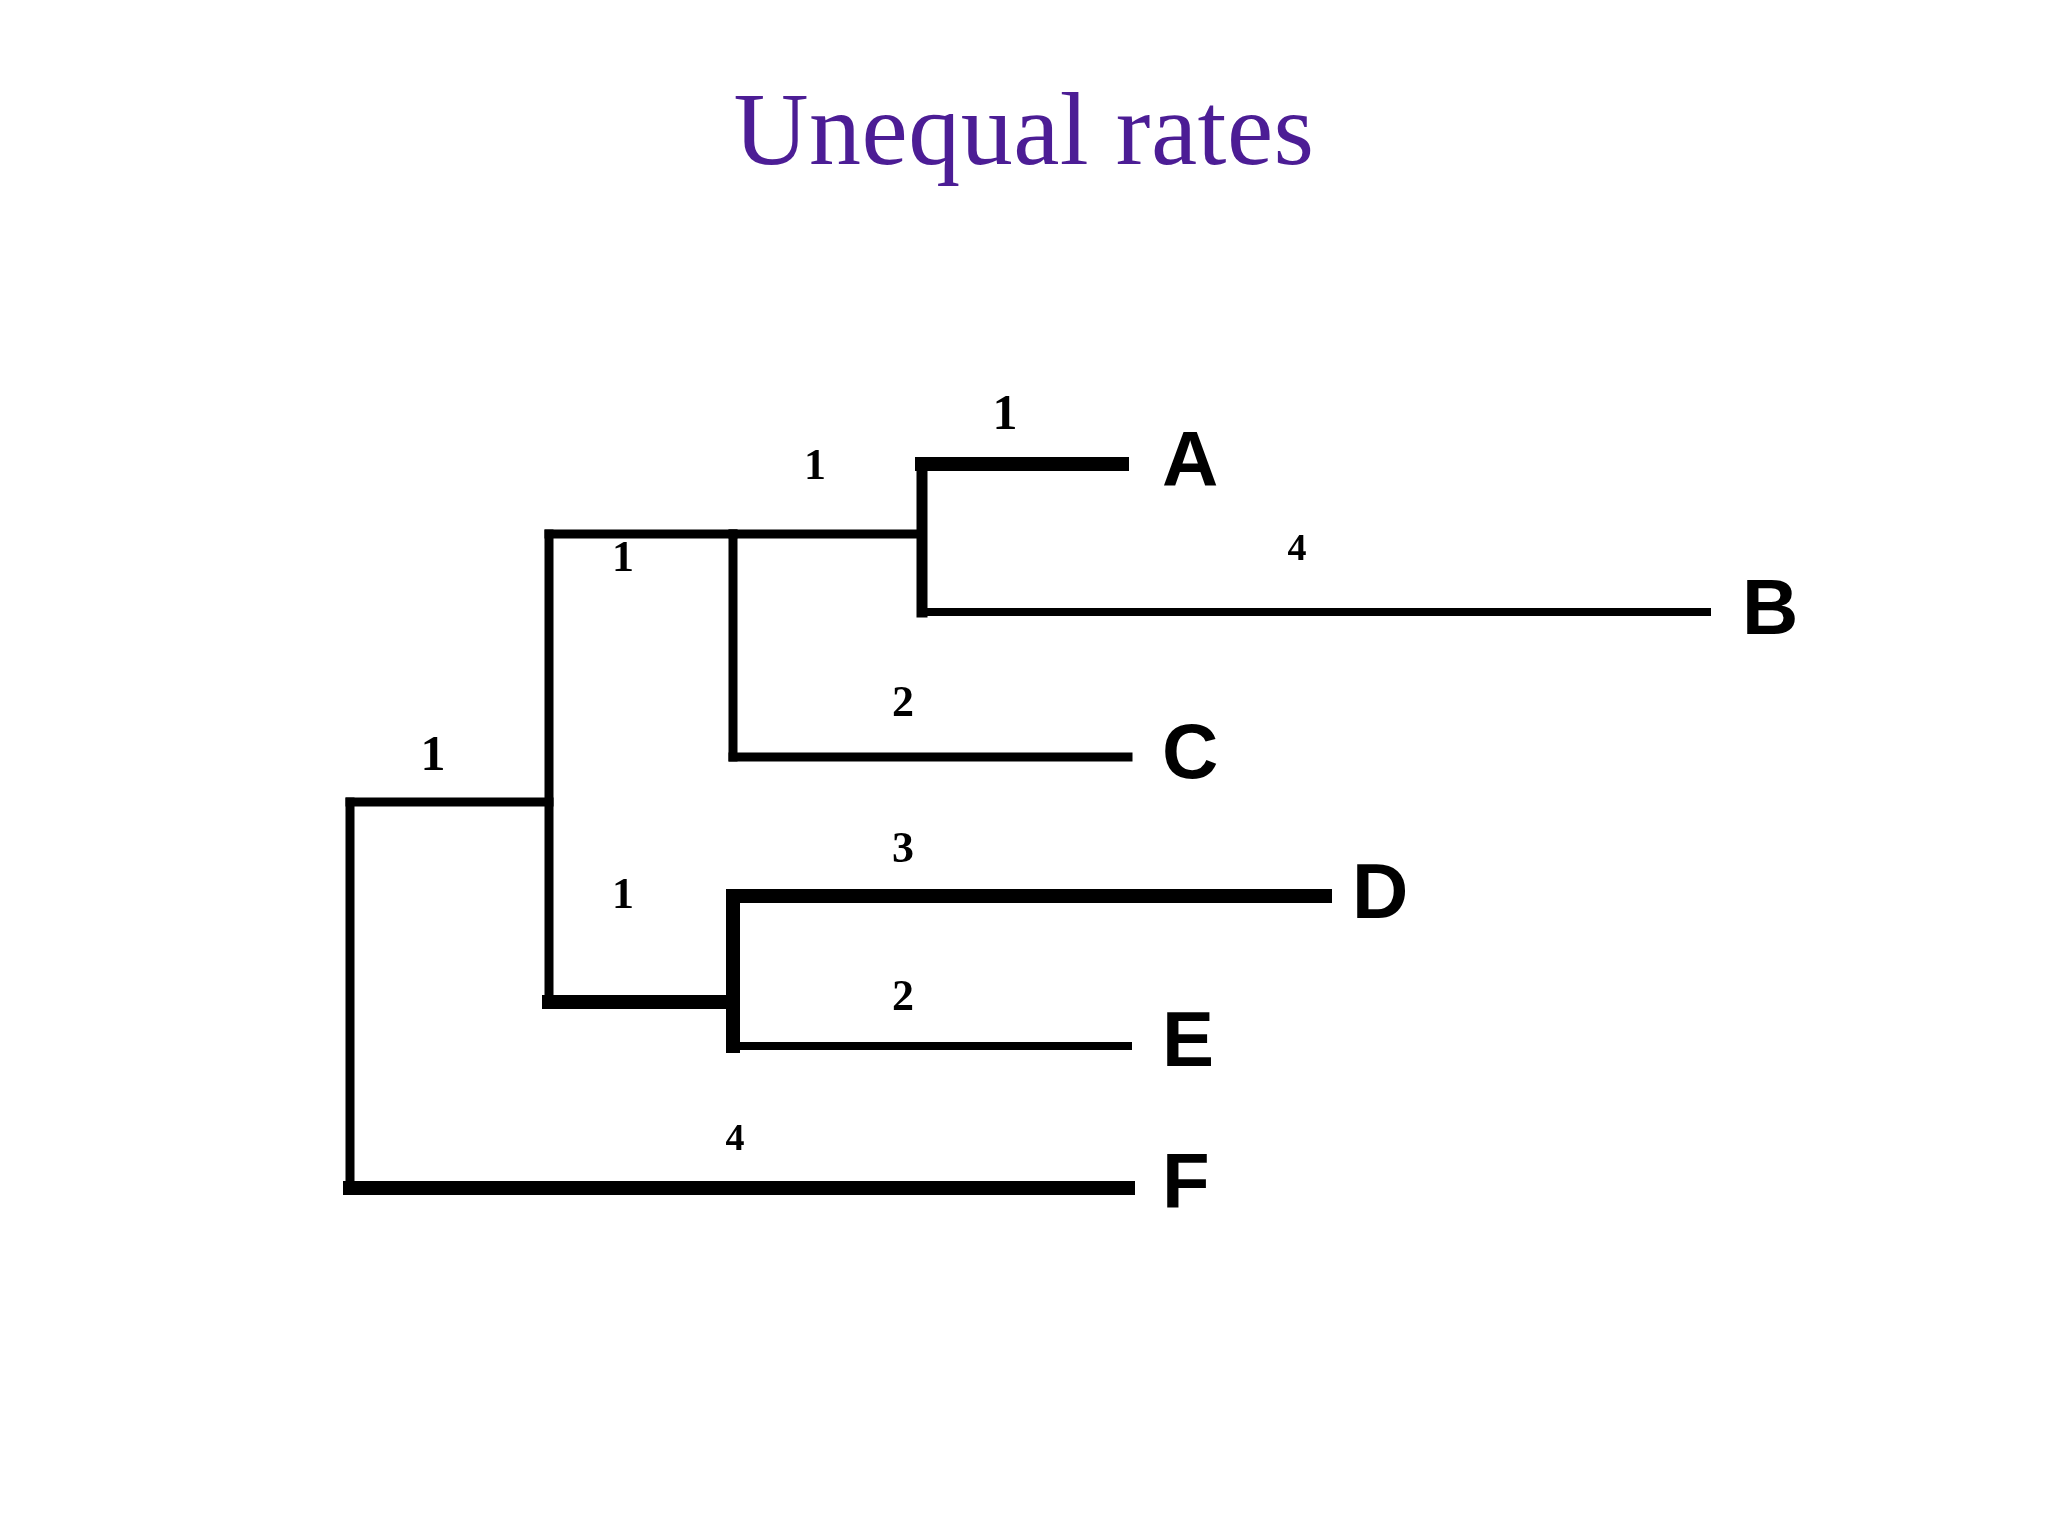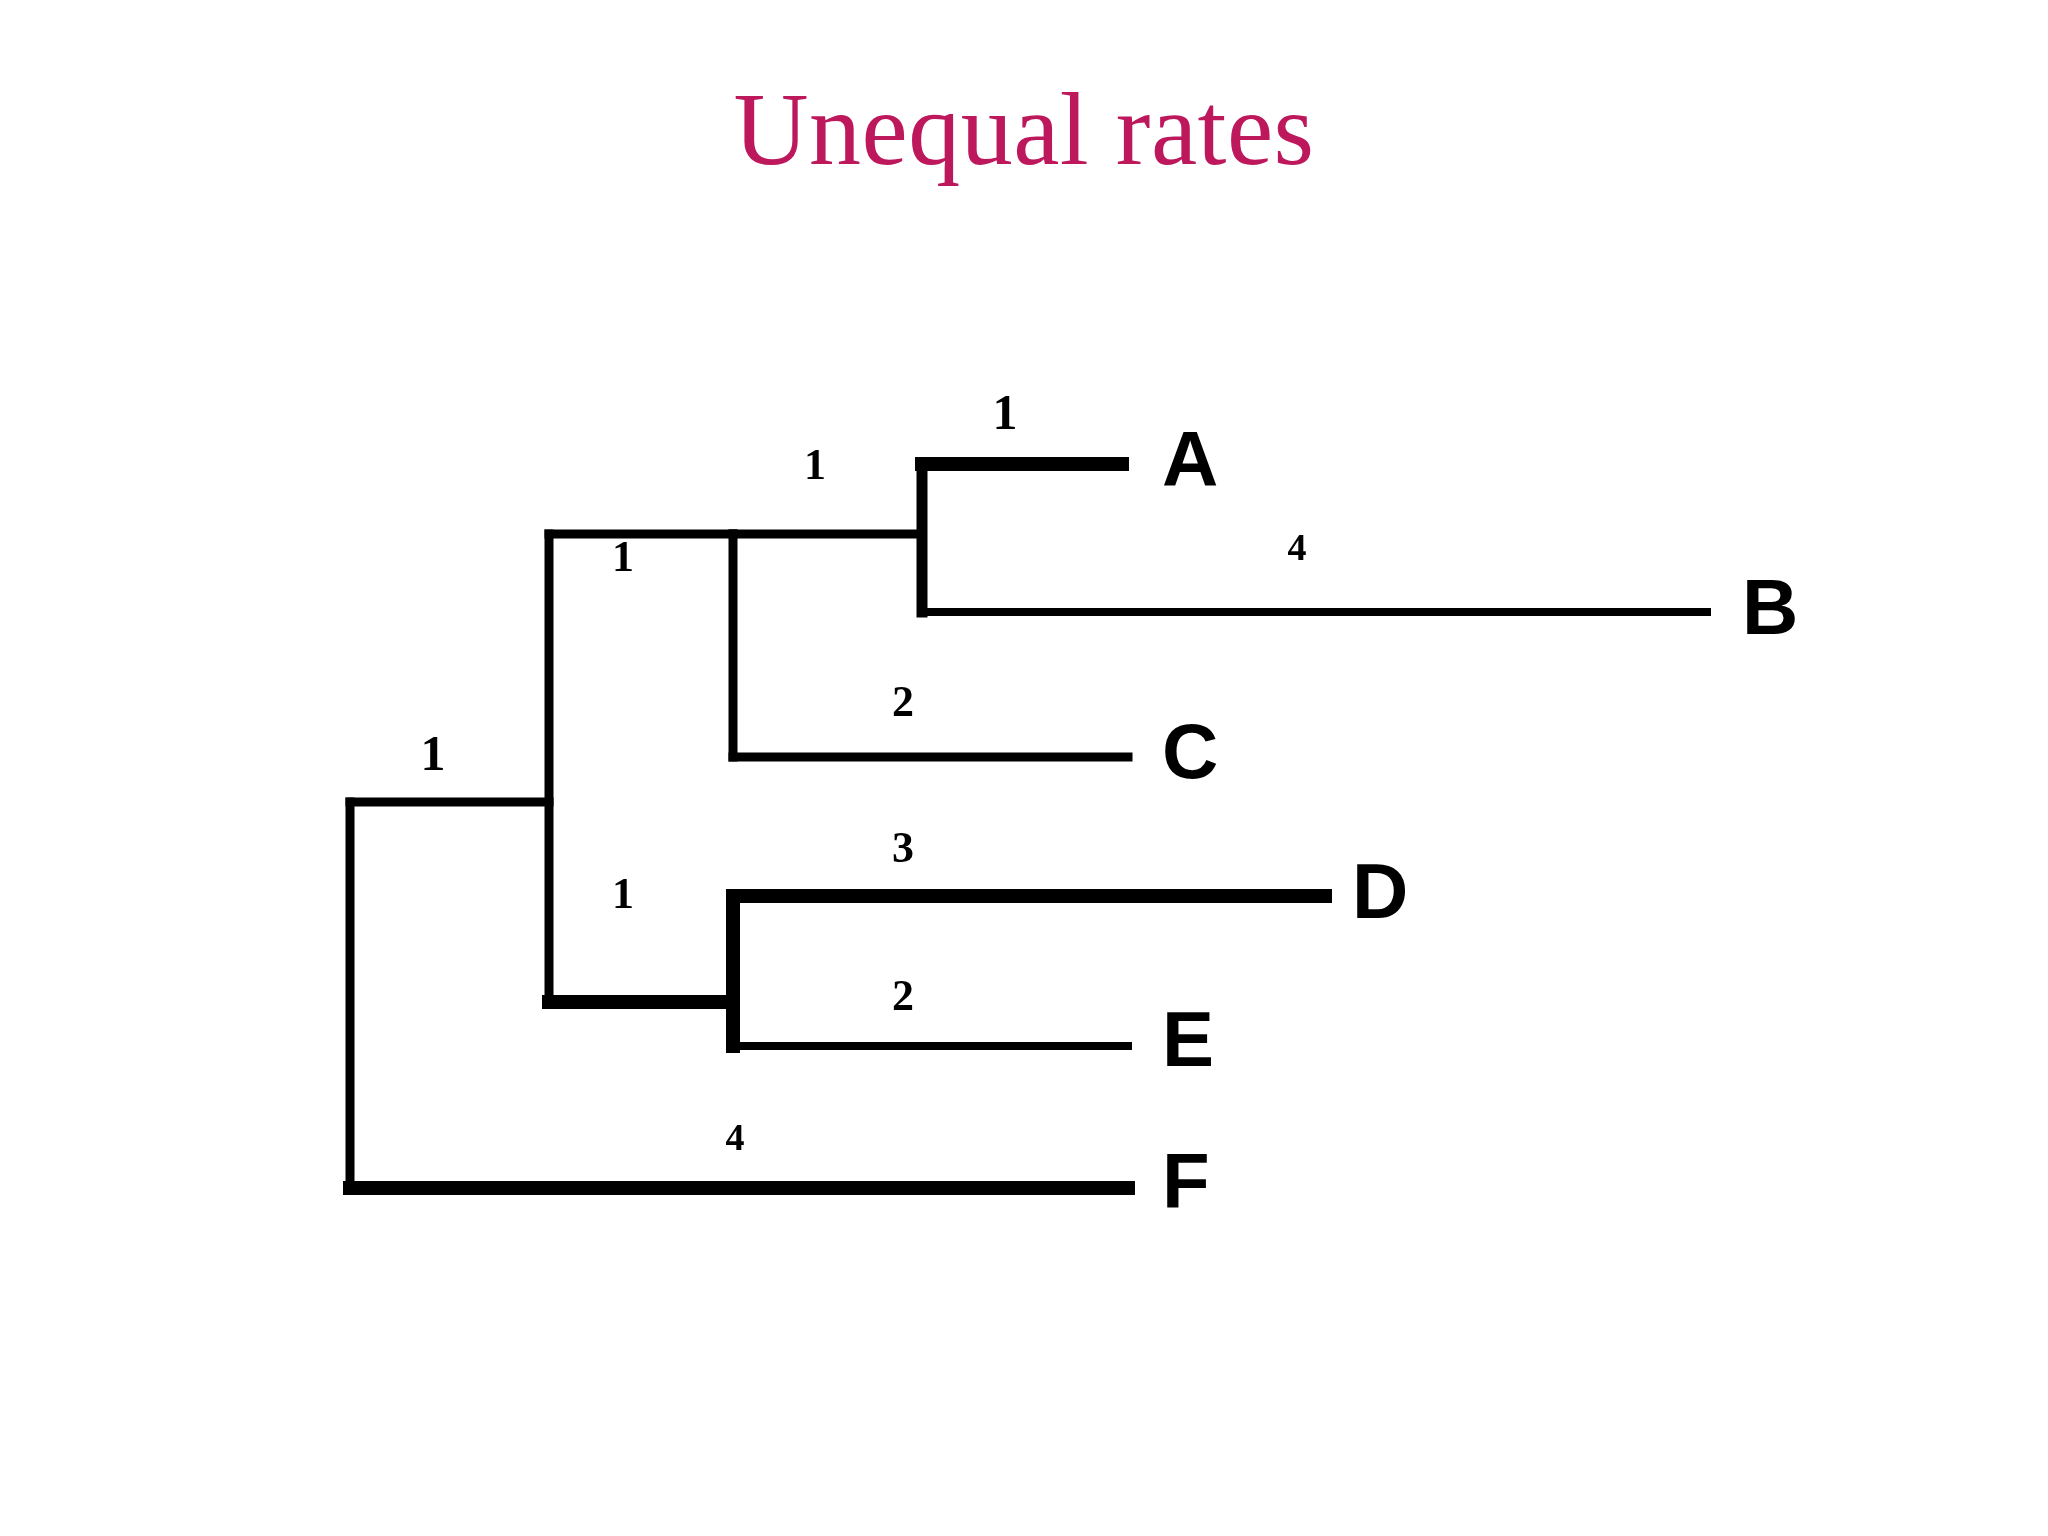--- a/index.html
+++ b/index.html
@@ -17,21 +17,21 @@
   }
   #slide-title {
     position: absolute;
     left: 0;
     top: 72px;
     width: 2048px;
     text-align: center;
     font-family: "Liberation Serif", serif;
     font-size: 104px;
     font-weight: 400;
-    color: #be185d;
+    color: #4c1d95;
     letter-spacing: 0.5px;
     line-height: 1.1;
   }
   #tree-canvas {
     position: absolute;
     left: 0;
     top: 0;
     width: 2048px;
     height: 1536px;
   }

